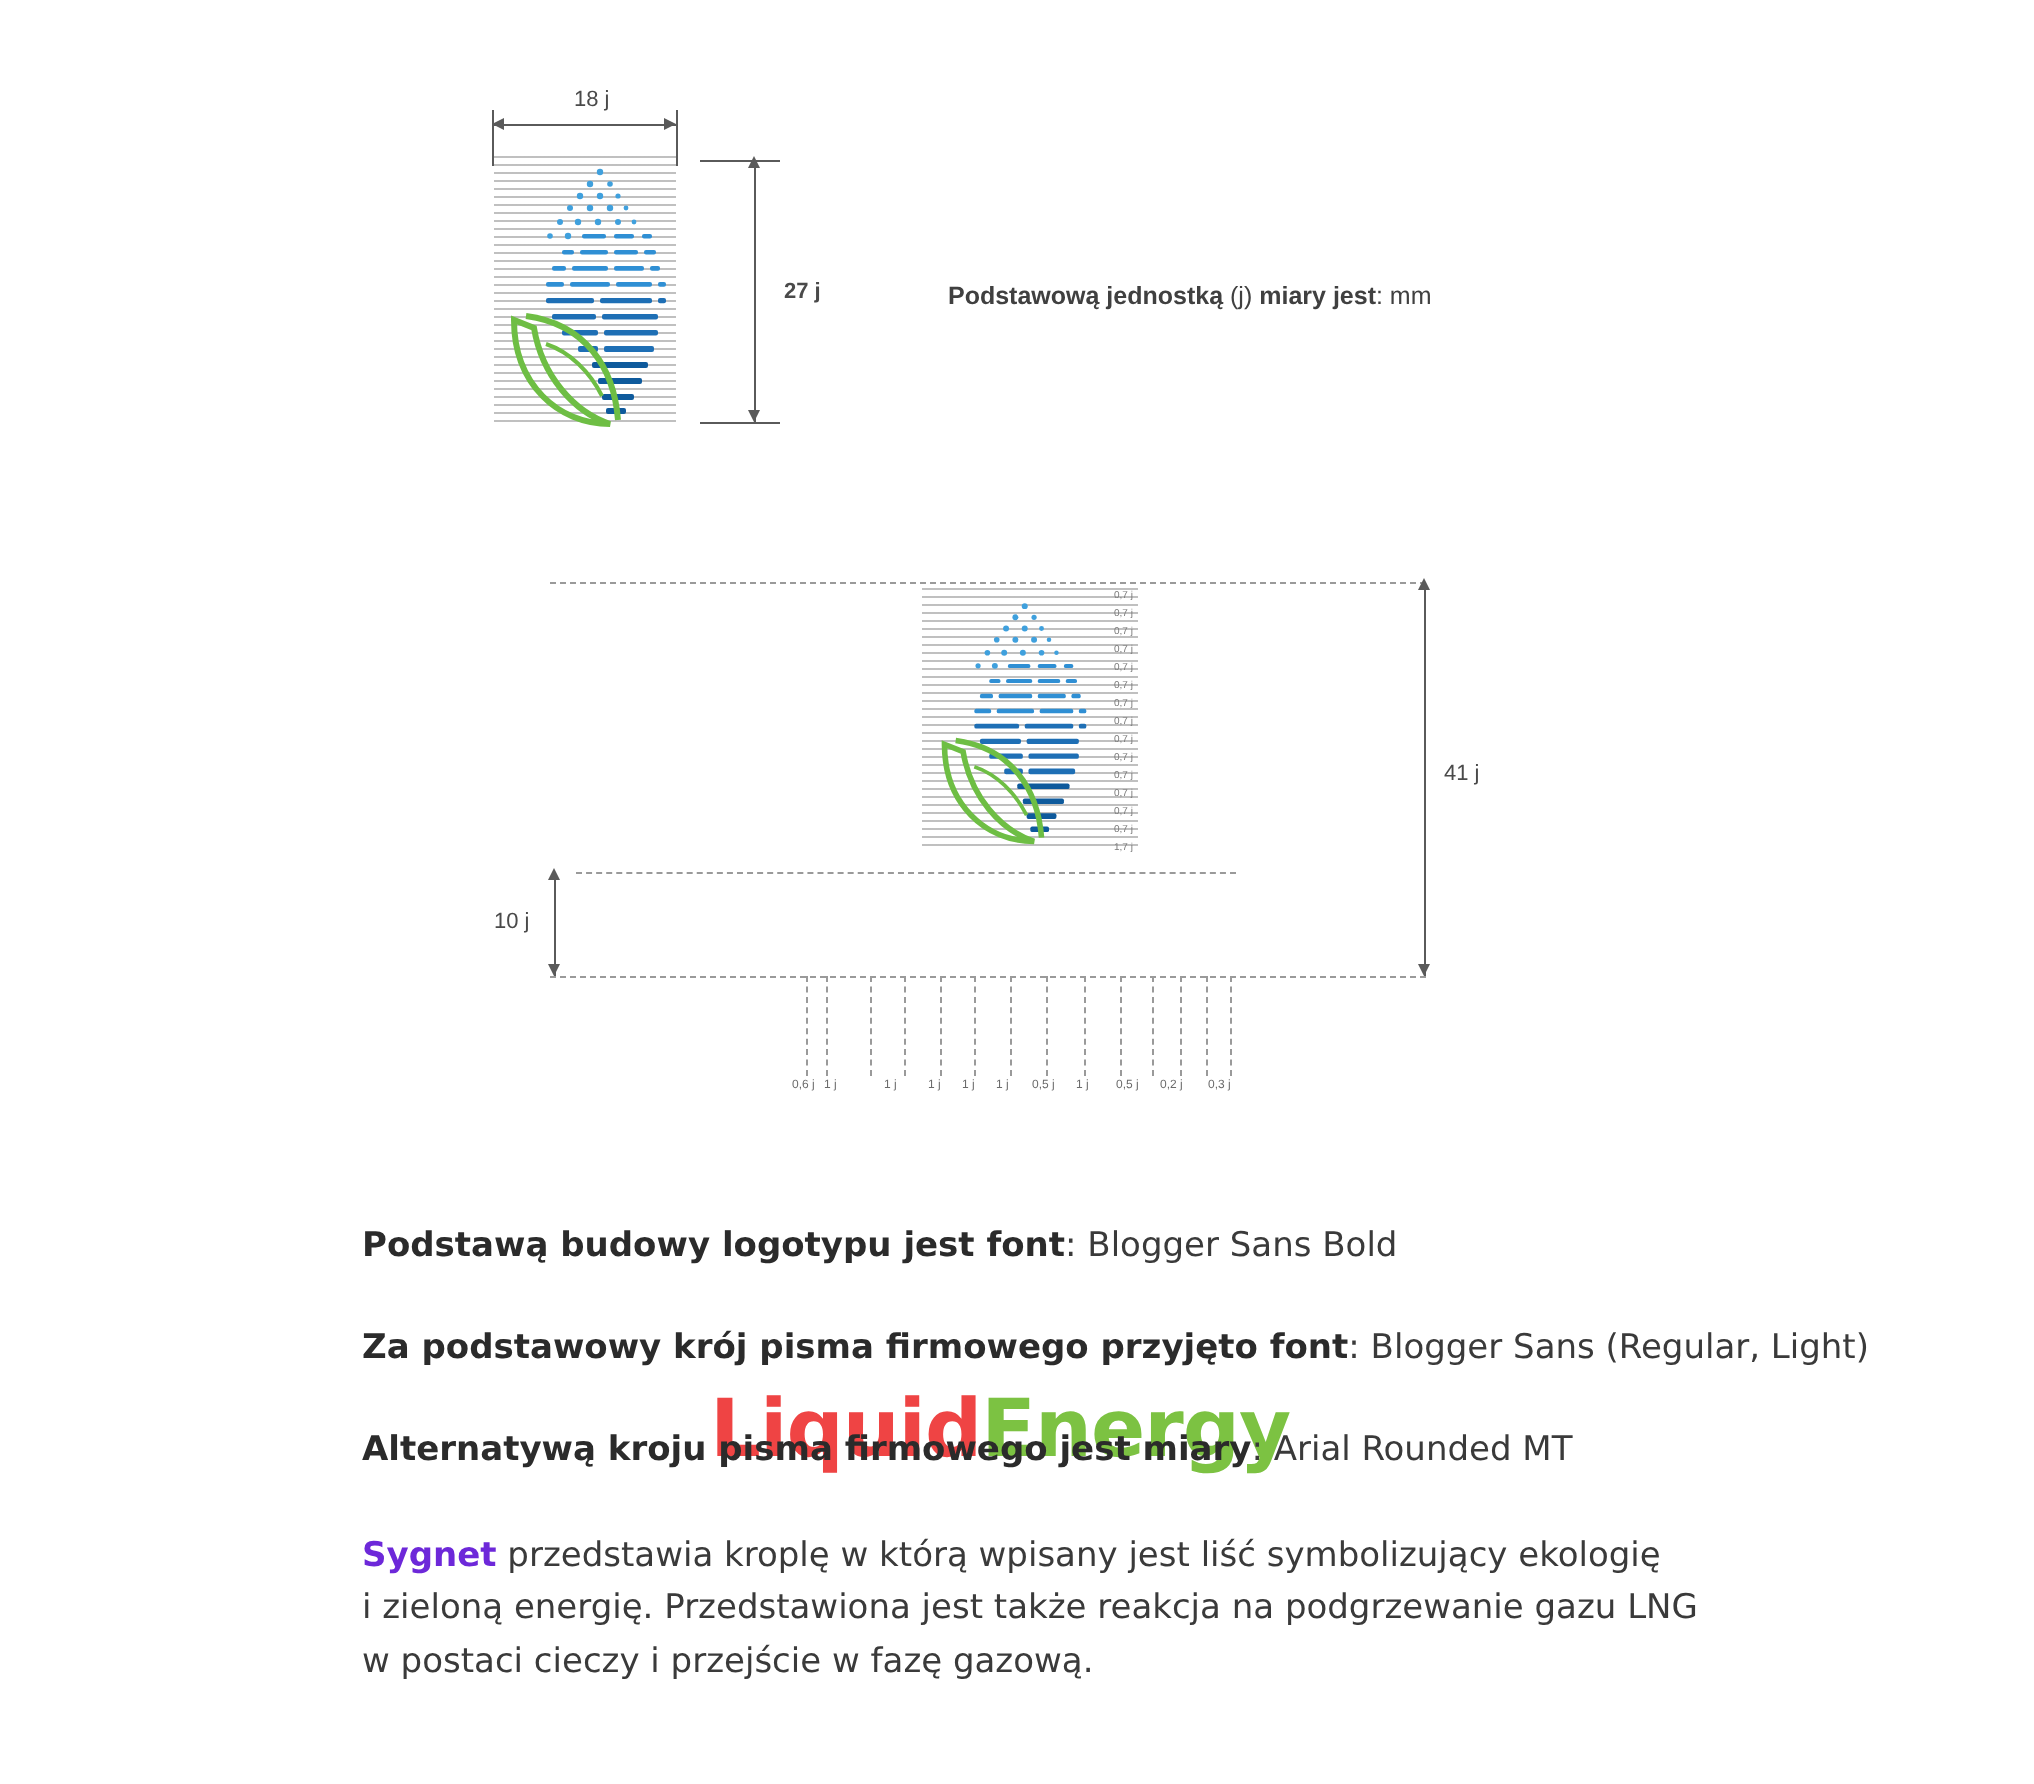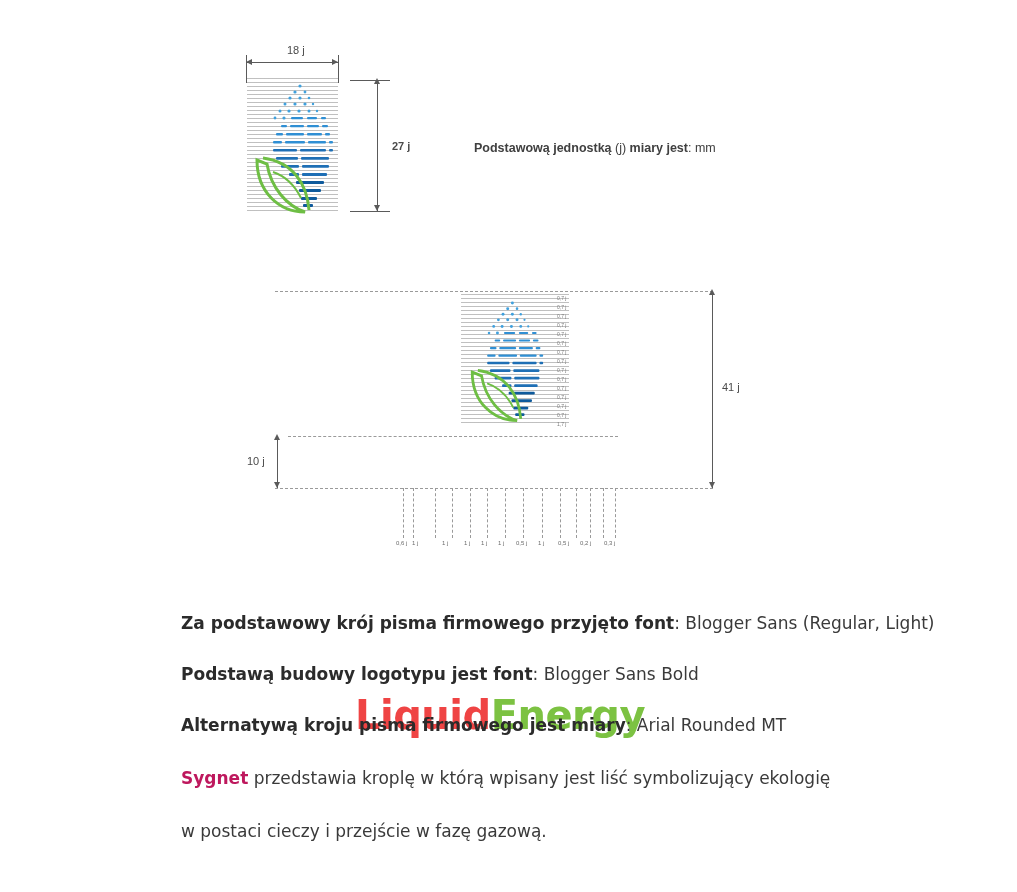--- a/index.html
+++ b/index.html
@@ -116,21 +116,21 @@
     line-height: 1.35;
     margin-bottom: 28px;
     white-space: nowrap;
   }
   .copy-line b { font-weight: bold; color: #2b2b2b; }
   #sygnet-par {
     font-size: 17px;
     line-height: 1.55;
     margin-bottom: 0;
   }
-  #sygnet-par b { font-weight: bold; color: #be185d; }
+  #sygnet-par b { font-weight: bold; color: #6d28d9; }
 </style>
 </head>
 <body>
 
 <div class="abs" style="left:0;top:0;width:1017px;height:240px;">
 
   <div class="solid-h" style="left:246px;top:62px;width:92px;"></div>
   <div class="arr arr-left" style="left:246px;top:58.5px;"></div>
   <div class="arr arr-right" style="left:332px;top:58.5px;"></div>
   <div class="solid-v" style="left:246px;top:55px;height:28px;"></div>
@@ -340,27 +340,27 @@
     <div class="tiny-label" style="left:128px;top:0;">0,5 j</div>
     <div class="tiny-label" style="left:150px;top:0;">1 j</div>
     <div class="tiny-label" style="left:170px;top:0;">0,5 j</div>
     <div class="tiny-label" style="left:192px;top:0;">0,2 j</div>
     <div class="tiny-label" style="left:216px;top:0;">0,3 j</div>
   </div>
 </div>
 
 <div id="copy">
   <div class="copy-line">
+    <b>Podstawą budowy logotypu jest font</b><span>: Blogger Sans Bold</span>
+  </div>
+  <div class="copy-line">
     <b>Za podstawowy krój pisma firmowego przyjęto font</b><span>: Blogger Sans (Regular, Light)</span>
-  </div>
-  <div class="copy-line">
-    <b>Podstawą budowy logotypu jest font</b><span>: Blogger Sans Bold</span>
   </div>
   <div class="copy-line">
     <b>Alternatywą kroju pisma firmowego jest miary</b><span>: Arial Rounded MT</span>
   </div>
 
   <div id="sygnet-par">
     <b>Sygnet</b><span> przedstawia kroplę w którą wpisany jest liść symbolizujący ekologię</span><br>
-    <br>
+    <span>i zieloną energię. Przedstawiona jest także reakcja na podgrzewanie gazu LNG</span><br>
     <span>w postaci cieczy i przejście w fazę gazową.</span>
   </div>
 </div>
 
 </body></html>

